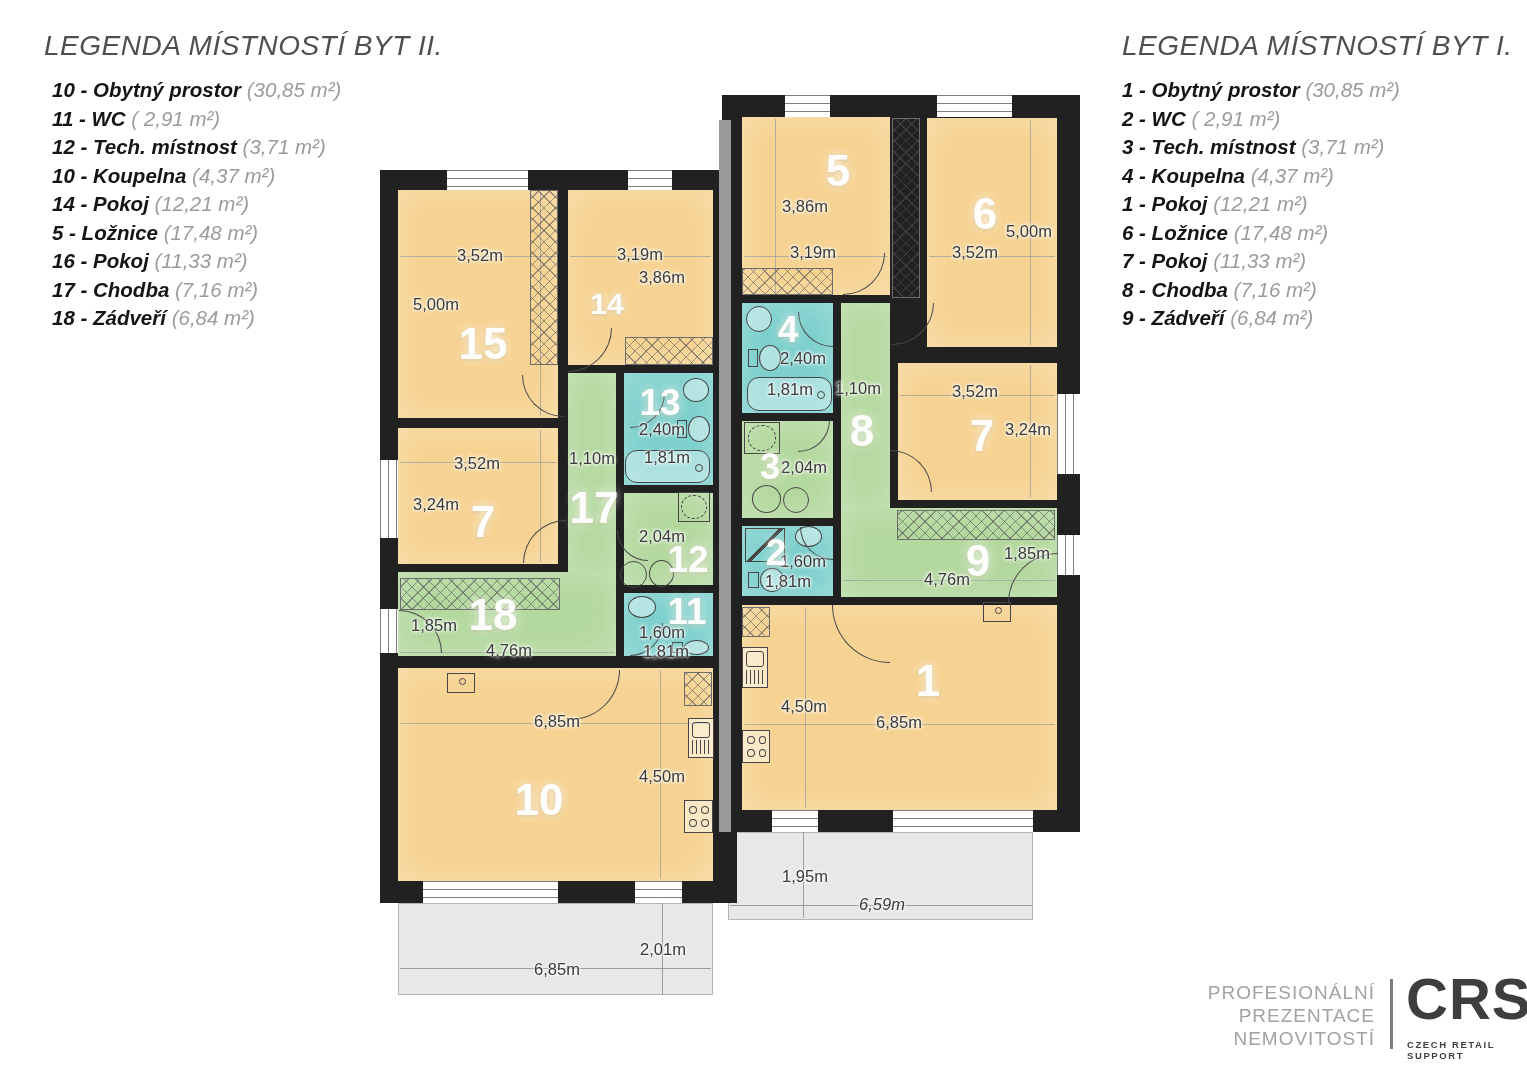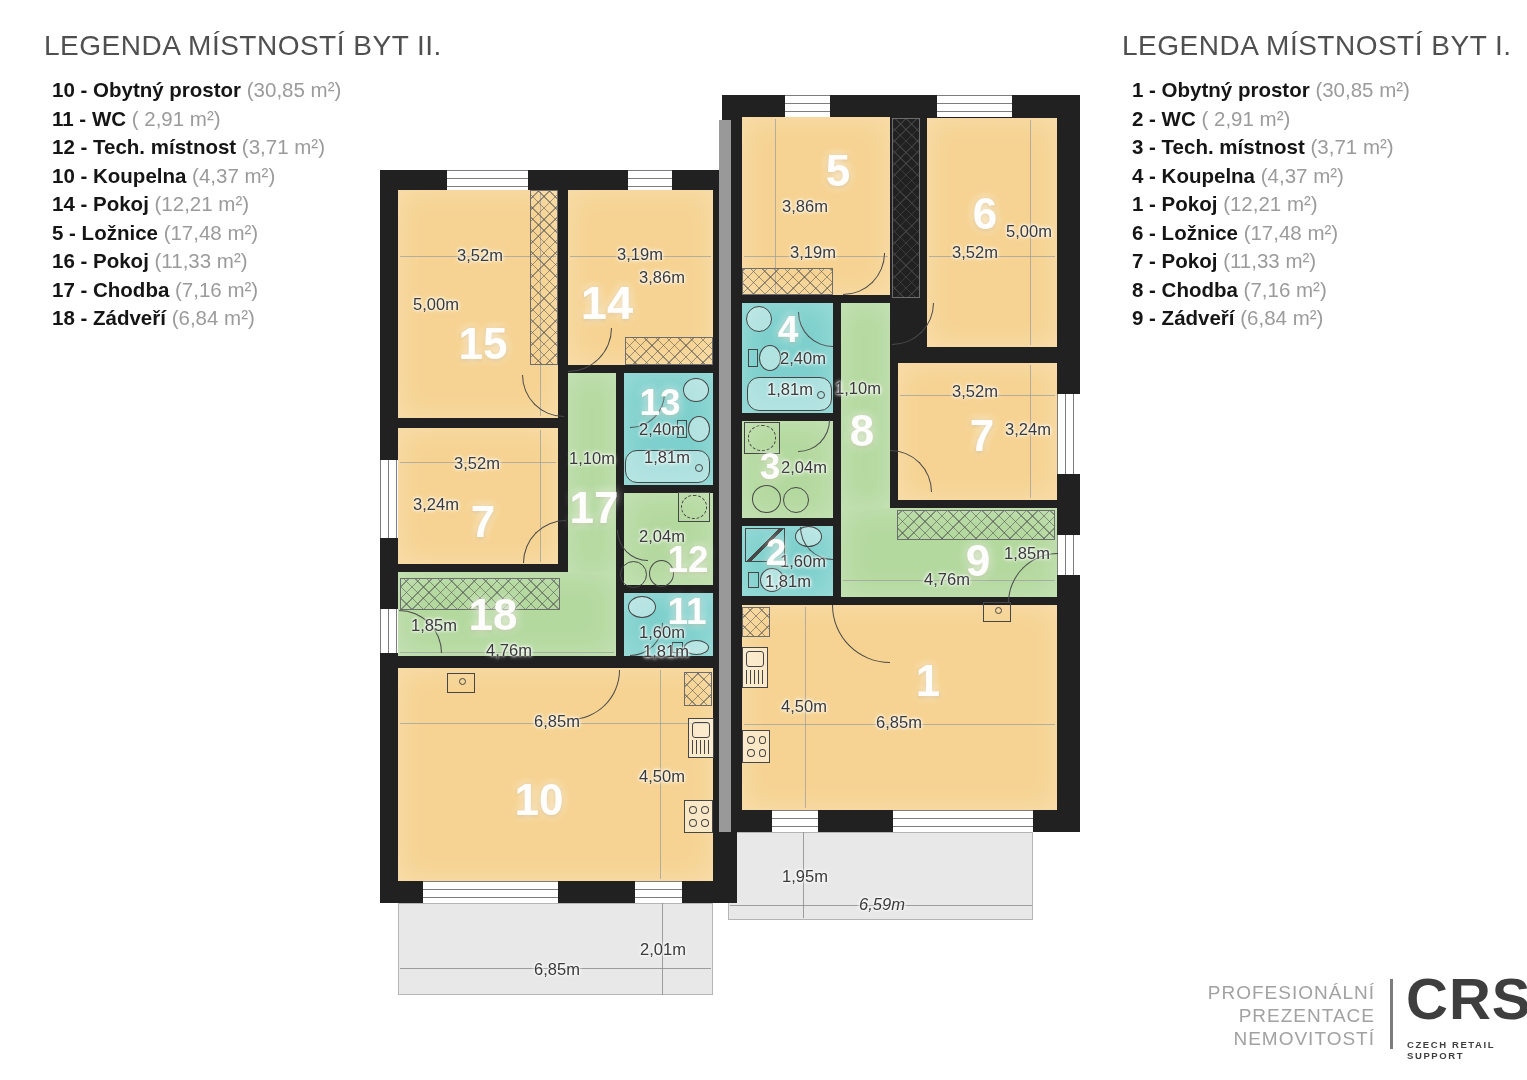--- a/index.html
+++ b/index.html
@@ -1,27 +1,27 @@
 <!DOCTYPE html>
 <html><head>
 <meta charset="utf-8">
 <style>
   html,body{margin:0;padding:0;background:#ffffff;}
   #canvas{position:relative;width:1527px;height:1080px;background:#fff;overflow:hidden;
           font-family:"Liberation Sans",sans-serif;}
   
-  .legend{position:absolute;}
+  .legend{position:absolute;font-style:italic;}
   .legend h2{margin:0 0 14px 0;font-size:28px;font-weight:400;color:#4f4f4f;letter-spacing:.5px;white-space:nowrap;}
   .legend-item{font-size:20.5px;line-height:28.5px;white-space:nowrap;}
   .legend-item b{color:#151515;font-weight:bold;}
   .legend-item span.area{color:#9b9b9b;font-weight:400;}
   #legend-left{left:44px;top:30px;}
   #legend-left .items{margin-left:8px;}
   #legend-right{left:1122px;top:30px;}
-  #legend-right .items{margin-left:10px;}
+  #legend-right .items{}
   
   .abs{position:absolute;}
   .slab{background:#212121;}
   .stripe{background:#999999;}
   .room{box-shadow:inset 0 0 30px rgba(255,255,255,.28);}
   .terrace{background:#e8e8e8;border:1px solid #b5b5b5;box-sizing:border-box;}
   .win{background:#ffffff;}
   .win.h{background-image:repeating-linear-gradient(to bottom,#7d7d7d 0 1.5px,transparent 1.5px 8px);}
   .win.v{background-image:repeating-linear-gradient(to right,#7d7d7d 0 1.5px,transparent 1.5px 8px);}
   .roomnum{position:absolute;width:140px;text-align:center;color:rgba(255,255,255,.96);font-weight:bold;
@@ -222,21 +222,21 @@
       <div class="abs door" style="left: 800px; top: 527px; width: 33px; height: 33px; border-bottom: 1.3px solid rgb(74, 74, 74); border-left: 1.3px solid rgb(74, 74, 74); border-radius: 0px 0px 0px 100%;"></div>
       <div class="abs door" style="left: 798px; top: 420px; width: 32px; height: 32px; border-bottom: 1.3px solid rgb(74, 74, 74); border-right: 1.3px solid rgb(74, 74, 74); border-radius: 0px 0px 100%;"></div>
       <div class="abs door" style="left: 890px; top: 450px; width: 42px; height: 42px; border-top: 1.3px solid rgb(74, 74, 74); border-right: 1.3px solid rgb(74, 74, 74); border-radius: 0px 100% 0px 0px;"></div>
       <div class="abs door" style="left: 892px; top: 303px; width: 42px; height: 42px; border-bottom: 1.3px solid rgb(74, 74, 74); border-right: 1.3px solid rgb(74, 74, 74); border-radius: 0px 0px 100%;"></div>
       <div class="abs door" style="left: 843px; top: 253px; width: 42px; height: 42px; border-bottom: 1.3px solid rgb(74, 74, 74); border-right: 1.3px solid rgb(74, 74, 74); border-radius: 0px 0px 100%;"></div>
       <div class="dim" style="left: 442px; top: 246px;">3,52m</div>
       <div class="dim" style="left: 398px; top: 295px;">5,00m</div>
       <div class="roomnum" style="left: 413px; top: 319.48px; font-size: 44px;">15</div>
       <div class="dim" style="left: 602px; top: 245px;">3,19m</div>
       <div class="dim" style="left: 624px; top: 268px;">3,86m</div>
-      <div class="roomnum" style="left: 537px; top: 275px; font-size: 47px;">14</div>
+      <div class="roomnum" style="left: 537px; top: 287px; font-size: 30px;">14</div>
       <div class="dim" style="left: 624px; top: 420px;">2,40m</div>
       <div class="dim" style="left: 629px; top: 448px;">1,81m</div>
       <div class="roomnum" style="left: 590px; top: 381.54px; font-size: 37px;">13</div>
       <div class="dim" style="left: 554px; top: 449px;">1,10m</div>
       <div class="roomnum" style="left: 524px; top: 483.48px; font-size: 44px;">17</div>
       <div class="dim" style="left: 439px; top: 454px;">3,52m</div>
       <div class="dim" style="left: 398px; top: 495px;">3,24m</div>
       <div class="roomnum" style="left: 413px; top: 497.48px; font-size: 44px;">7</div>
       <div class="dim" style="left: 624px; top: 527px;">2,04m</div>
       <div class="roomnum" style="left: 618px; top: 538.54px; font-size: 37px;">12</div>

